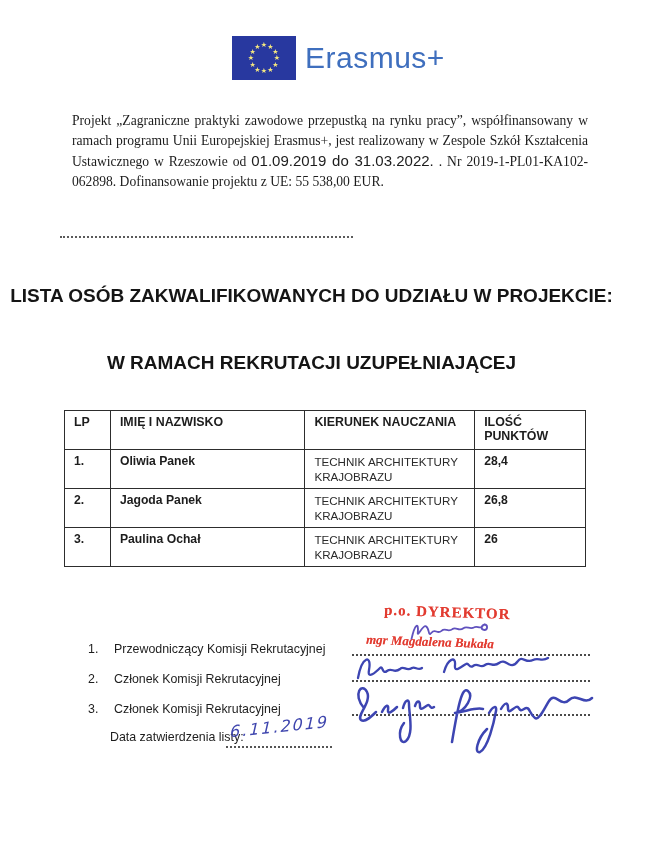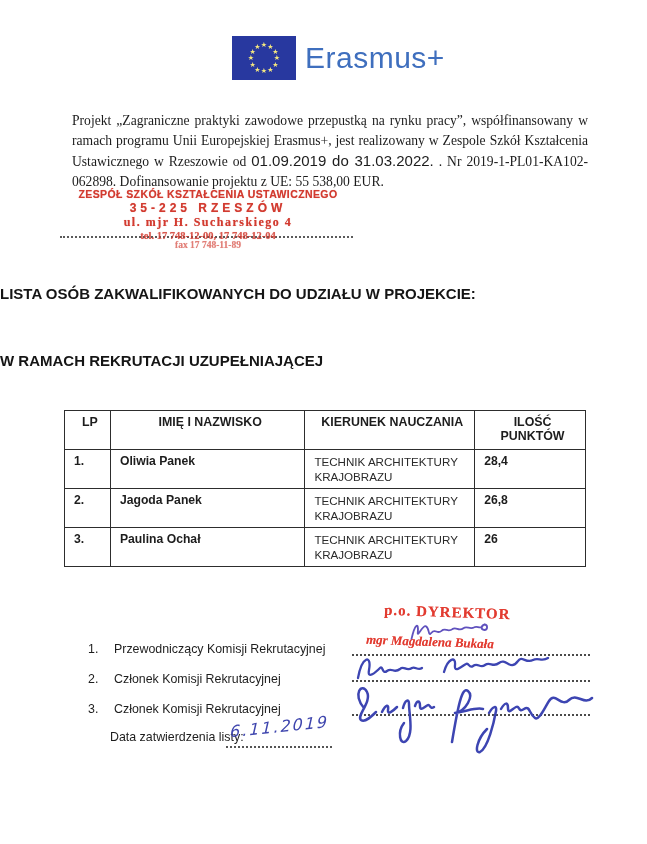--- a/index.html
+++ b/index.html
@@ -29,32 +29,32 @@
     color:#d23b30;text-shadow:0 0 .7px rgba(210,59,48,.65);z-index:2;
   }
   .ss-l1{font-size:10.5px;font-weight:bold;letter-spacing:.4px;}
   .ss-l2{font-size:12px;font-weight:bold;letter-spacing:4px;margin-top:1px;}
   .ss-l3{font-family:"Liberation Serif",serif;font-size:12px;font-weight:bold;letter-spacing:1.5px;}
   .ss-l4{font-family:"Liberation Serif",serif;font-size:10.5px;font-weight:bold;opacity:.85;}
   .ss-l5{font-family:"Liberation Serif",serif;font-size:9.5px;font-weight:bold;opacity:.65;margin-top:-1px;}
   .stamp-dotline{position:absolute;left:60px;top:224px;width:293px;height:12px;border-bottom:2px dotted #5a5a5a;z-index:1;}
   .stamp-caption{position:absolute;left:60px;top:244px;font-size:11.3px;color:#222;}
   
-  .title-line{position:absolute;left:0;width:623px;font-weight:bold;font-size:15px;color:#151515;}
+  .title-line{position:absolute;left:0;width:623px;text-align:center;font-weight:bold;font-size:19px;color:#151515;}
   .t1{top:285px;} .t2{top:319px;} .t3{top:352px;}
   
   table.results{
     position:absolute;left:64px;top:410px;width:522px;
     border-collapse:collapse;font-size:12.2px;color:#1d1d1d;
   }
   table.results th,table.results td{
     border:1.6px solid #2d2d2d;vertical-align:top;text-align:left;
     padding:4px 4px 4px 9px;
   }
-  table.results th{font-weight:bold;font-size:12.4px;height:30px;text-align:center;}
+  table.results th{font-weight:bold;font-size:12.4px;height:30px;}
   td.lp,td.name,td.pts{font-weight:bold;}
   td.field{font-size:11.6px;line-height:15px;color:#2a2a2a;padding-top:5px;}
   col.c-lp{width:46px;} col.c-name{width:195px;} col.c-field{width:170px;} col.c-pts{width:111px;}
   
   .committee-title{position:absolute;left:64px;top:612px;font-size:12.6px;}
   .committee-item{position:absolute;left:88px;font-size:12.4px;display:flex;}
   .ci-num{width:26px;}
   .ci1{top:642px;} .ci2{top:672px;} .ci3{top:702px;}
   .date-label{position:absolute;left:70px;top:730px;font-size:12.4px;margin-left:40px;}
   .date-dotline{position:absolute;left:226px;top:738px;width:106px;height:8px;border-bottom:2px dotted #555;}
@@ -101,27 +101,20 @@
         <text x="20.7" y="17.9">★</text>
           <text x="25.5" y="13.1">★</text>
       </g>
     </svg>
     <span class="erasmus-word">Erasmus+</span>
   </div>
 
   <p class="intro"><span>Projekt „Zagraniczne praktyki zawodowe przepustką na rynku pracy”, współfinansowany w ramach programu Unii Europejskiej Erasmus+, jest realizowany w Zespole Szkół Kształcenia Ustawicznego w Rzeszowie  od </span><span class="dates-sans">01.09.2019 do 31.03.2022.</span><span> . Nr 2019-1-PL01-KA102-062898. Dofinansowanie projektu z UE: 55 538,00 EUR.</span></p>
 
   <div class="stamp-dotline"></div>
-  <div class="school-stamp">
-    <div class="ss-l1">ZESPÓŁ SZKÓŁ KSZTAŁCENIA USTAWICZNEGO</div>
-    <div class="ss-l2">35-225 RZESZÓW</div>
-    <div class="ss-l3">ul. mjr H. Sucharskiego 4</div>
-    <div class="ss-l4">tel. 17 748-12-00, 17 748-12-04</div>
-    <div class="ss-l5">fax 17 748-11-89</div>
-  </div>
 
   <div class="title-line t1">LISTA OSÓB ZAKWALIFIKOWANYCH DO UDZIAŁU W PROJEKCIE:</div>
   <div class="title-line t3">W RAMACH REKRUTACJI UZUPEŁNIAJĄCEJ</div>
 
   <table class="results">
     <colgroup>
         <col class="c-lp">
         <col class="c-name">
         <col class="c-field">
         <col class="c-pts">

